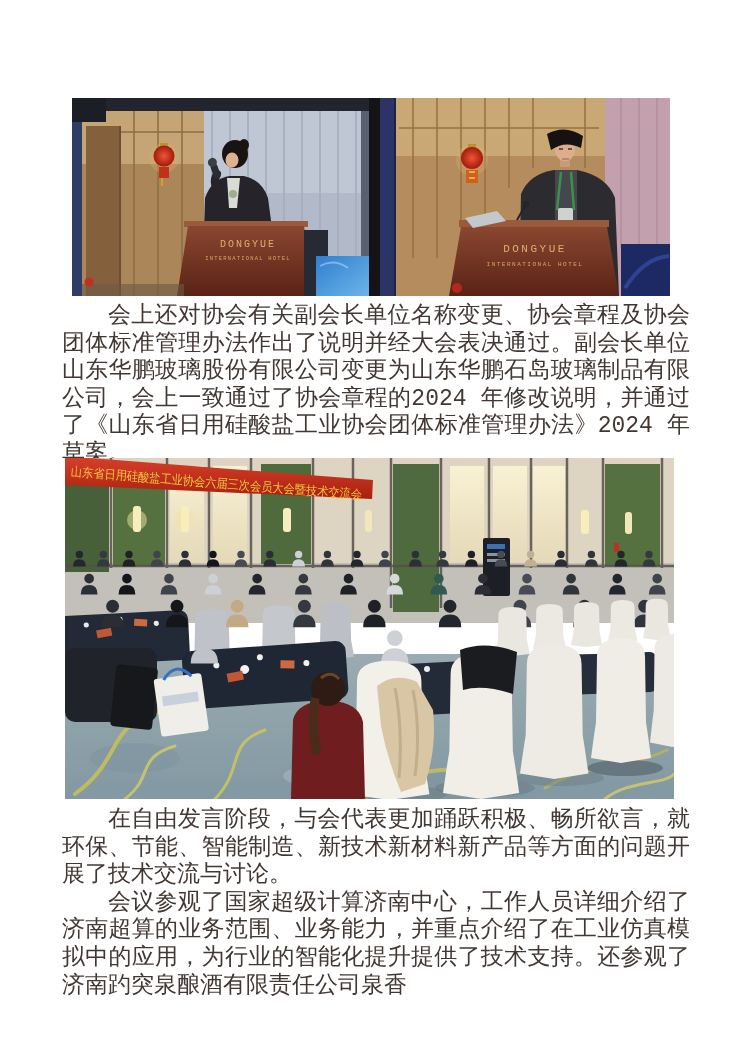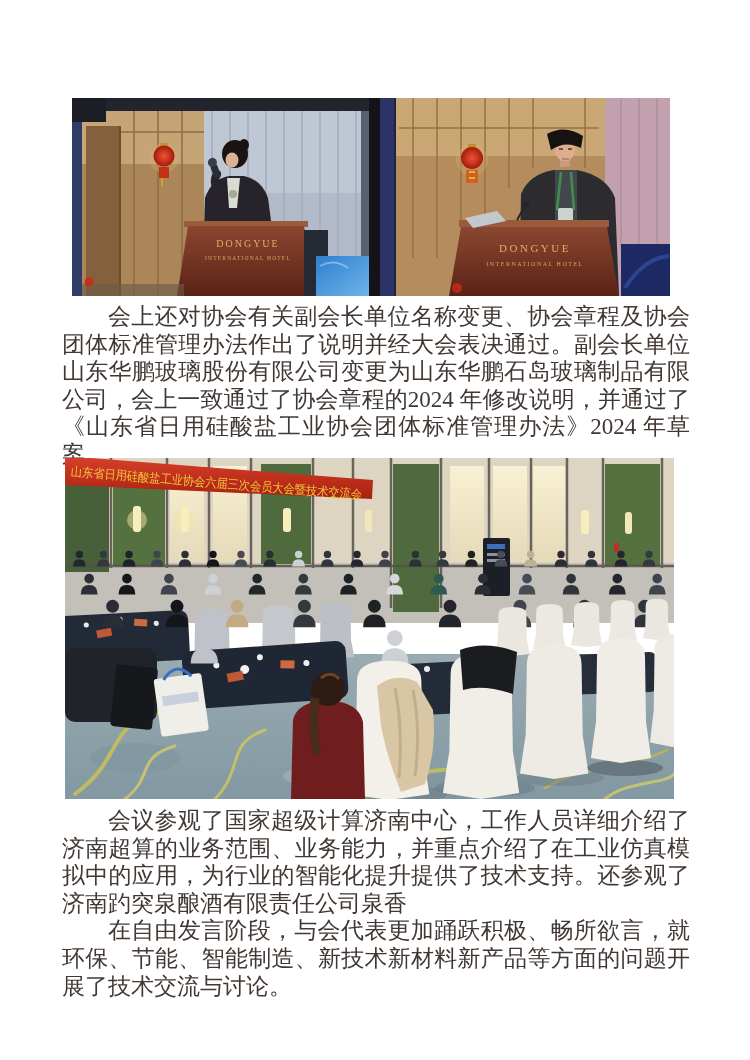--- a/index.html
+++ b/index.html
@@ -1,18 +1,18 @@
 <!DOCTYPE html>
 <html><head>
 <meta charset="utf-8">
 <style>
   html,body{margin:0;padding:0;background:#e8e8e8;}
   .page{
     position:relative;width:750px;height:1060px;margin:0 auto;background:#ffffff;
-    font-family:Liberation Serif, serif;overflow:hidden;
+    font-family:Liberation Mono, monospace;overflow:hidden;
   }
   .photo{position:absolute;overflow:hidden;}
   .photo svg{display:block;width:100%;height:100%;}
   #photo-left{left:72px;top:98px;width:297px;height:198px;}
   #photo-right{left:369px;top:98px;width:301px;height:198px;}
   #photo-conf{left:65px;top:458px;width:609px;height:341px;}
   .para{
     position:absolute;left:62px;width:628px;color:#413733;
     font-size:23px;line-height:27.6px;text-align:justify;
   }
@@ -422,17 +422,17 @@
       </g>
 
       <g>
         <polygon points="0,-2 308,22 307,41 0,27" fill="url(#bannerGrad)"></polygon>
         <text transform="rotate(4.6)" x="7" y="17" font-size="12.5" fill="#f0c93e" textLength="292" lengthAdjust="spacingAndGlyphs">山东省日用硅酸盐工业协会六届三次会员大会暨技术交流会</text>
       </g>
     </svg>
   </div>
 
   <div class="para" id="para23">
+    <p>在自由发言阶段，与会代表更加踊跃积极、畅所欲言，就环保、节能、智能制造、新技术新材料新产品等方面的问题开展了技术交流与讨论。</p>
     <p>会议参观了国家超级计算济南中心，工作人员详细介绍了济南超算的业务范围、业务能力，并重点介绍了在工业仿真模拟中的应用，为行业的智能化提升提供了技术支持。还参观了济南趵突泉酿酒有限责任公司泉香</p>
-    <p>在自由发言阶段，与会代表更加踊跃积极、畅所欲言，就环保、节能、智能制造、新技术新材料新产品等方面的问题开展了技术交流与讨论。</p>
   </div>
 
 </div>
 
 </body></html>

